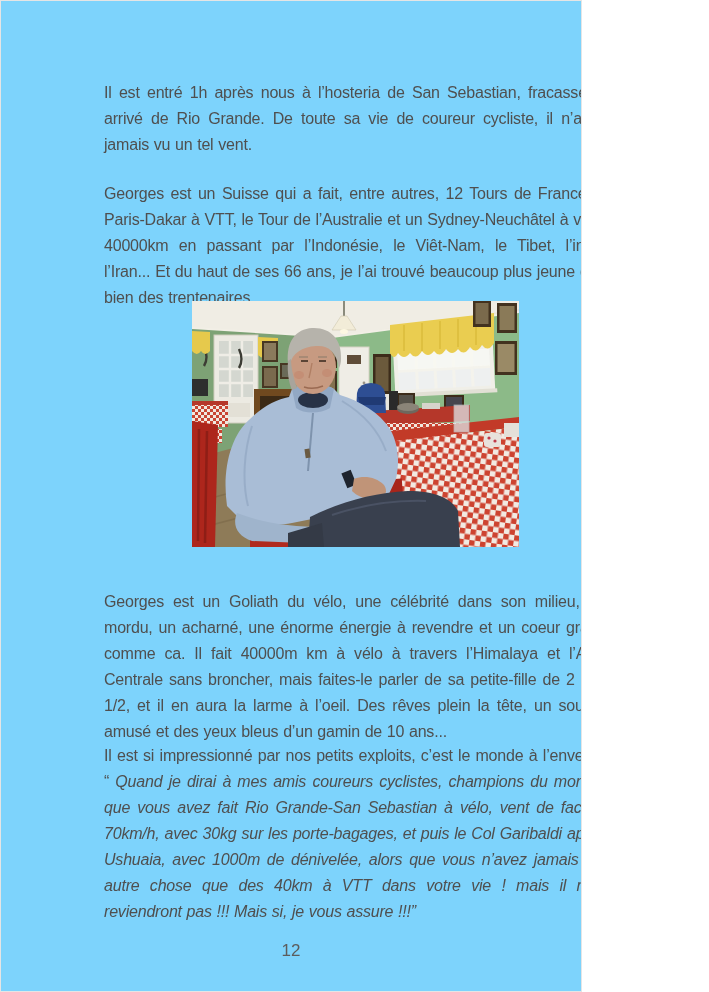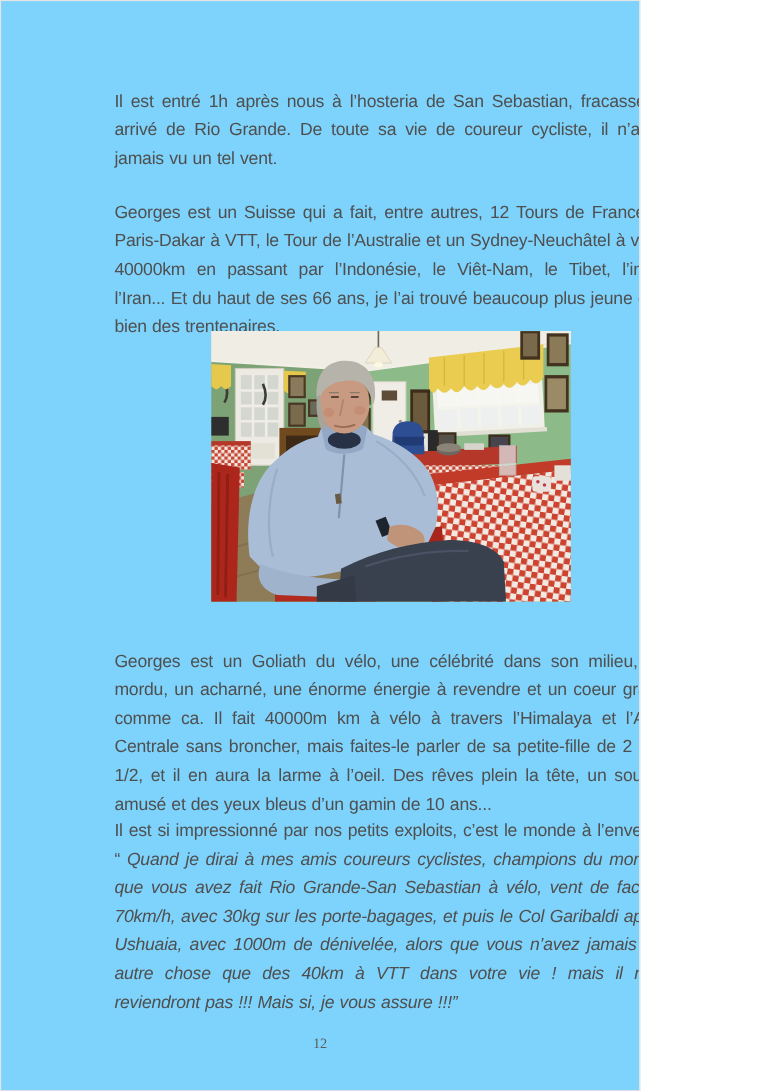--- a/index.html
+++ b/index.html
@@ -32,22 +32,22 @@
     position:absolute;
     left:191px;top:300px;
     width:327px;height:246px;
     margin:0;padding:0;
   }
   .photo svg{display:block;width:327px;height:246px;}
   .page-number{
     position:absolute;
     left:0;top:940px;width:100%;
     text-align:center;
-    font-family:Liberation Serif, serif;
-    font-size:13px;
+    font-family:Liberation Sans, sans-serif;
+    font-size:17px;
     color:#5c5c5c;
   }
 </style>
 </head>
 <body>
 
 <div class="page">
 
   <p class="para" id="p1">Il est entré 1h après nous à l’hosteria de San Sebastian, fracassé. Il arrivé de Rio Grande. De toute sa vie de coureur cycliste, il n’avait jamais vu un tel vent.</p>
   <p class="para" id="p2">Georges est un Suisse qui a fait, entre autres, 12 Tours de France, 2 Paris-Dakar à VTT, le Tour de l’Australie et un Sydney-Neuchâtel à vélo, 40000km en passant par l’Indonésie, le Viêt-Nam, le Tibet, l’inde, l’Iran... Et du haut de ses 66 ans, je l’ai trouvé beaucoup plus jeune que bien des trentenaires.</p>

